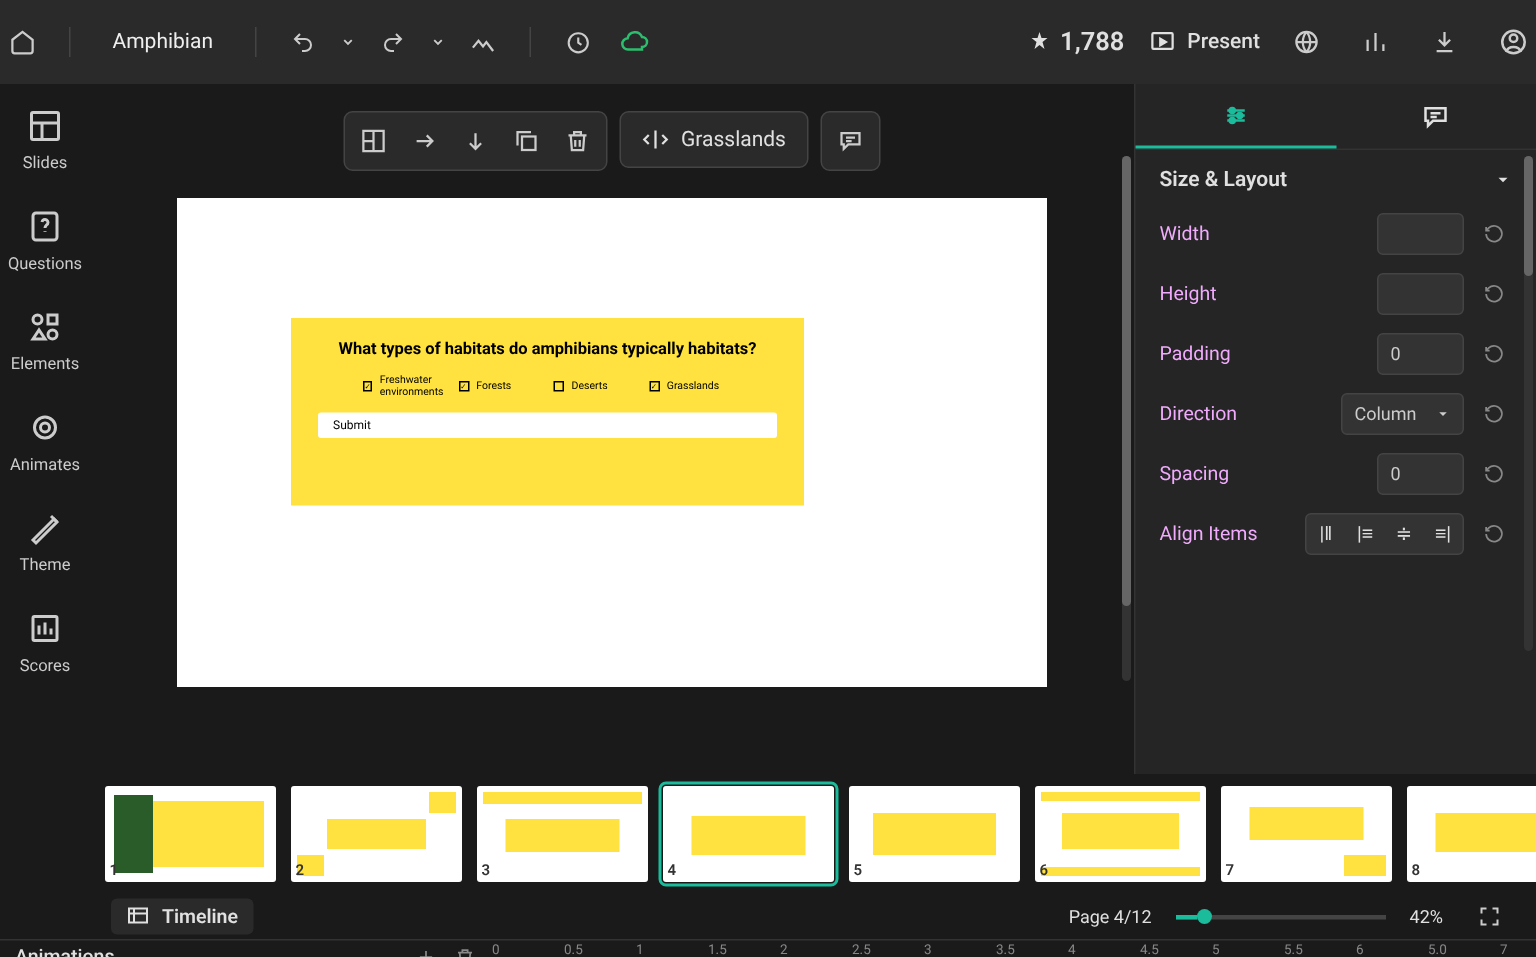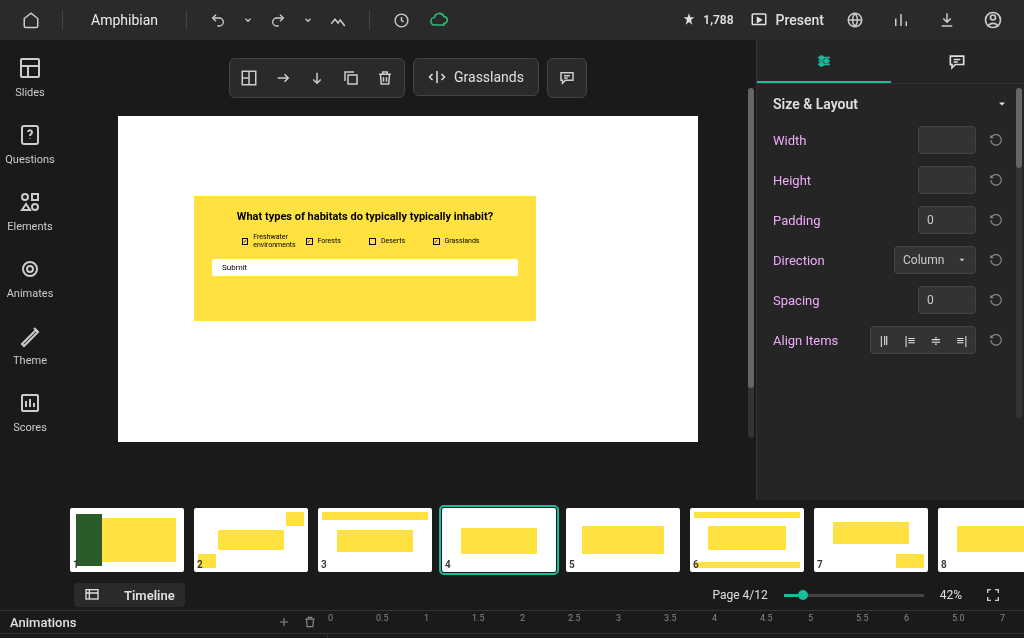--- a/index.html
+++ b/index.html
@@ -1,23 +1,23 @@
 <!DOCTYPE html>
 <html><head>
 <meta charset="utf-8">
 <style>
 * { box-sizing: border-box; margin: 0; padding: 0; font-family: -apple-system, BlinkMacSystemFont, "Segoe UI", Roboto, sans-serif; }
 html, body { width: 1024px; height: 638px; background: #1a1a1a; color: #e0e0e0; overflow: hidden; }
-.topbar { height: 40px; background: #2a2a2a; display: flex; align-items: center; padding: 0 16px; gap: 4px; }
+.topbar { height: 56px; background: #2a2a2a; display: flex; align-items: center; padding: 0 0; gap: 4px; }
 .topbar .left { display: flex; align-items: center; gap: 8px; }
 .topbar .right { margin-left: auto; display: flex; align-items: center; gap: 16px; }
 .icon-btn { width: 30px; height: 30px; display: flex; align-items: center; justify-content: center; cursor: pointer; border-radius: 4px; color: #ccc; }
 .title-label { font-size: 14px; color: #eee; padding: 0 12px; }
 .divider { width: 1px; height: 20px; background: #444; margin: 0 8px; }
-.credits { display: flex; align-items: center; gap: 6px; font-size: 12px; font-weight: 600; }
+.credits { display: flex; align-items: center; gap: 6px; font-size: 17px; font-weight: 600; }
 .present-btn { display: flex; align-items: center; gap: 8px; font-size: 14px; font-weight: 500; cursor: pointer; }
 .cloud-icon { color: #2dbd6e; }
 .main { display: flex; height: 460px; }
 .left-rail { width: 60px; background: #1a1a1a; display: flex; flex-direction: column; align-items: center; padding-top: 16px; gap: 24px; }
 .rail-item { display: flex; flex-direction: column; align-items: center; gap: 6px; cursor: pointer; color: #ccc; font-size: 11px; width: 100%; }
 .rail-item .icon { width: 24px; height: 24px; }
 .canvas-area { flex: 1; background: #1a1a1a; position: relative; display: flex; flex-direction: column; }
 .canvas-toolbar { display: flex; gap: 0; align-self: center; margin-top: 18px; }
 .tool-group { display: flex; background: #2a2a2a; border: 1px solid #444; border-radius: 6px; padding: 2px; }
 .tool-group .icon-btn { width: 34px; height: 34px; }
@@ -46,21 +46,21 @@
 .align-buttons .ab { width: 26px; height: 26px; display: flex; align-items: center; justify-content: center; cursor: pointer; font-size: 13px;}
 .inspector-scroll { position: absolute; right: 2px; top: 4px; width: 6px; height: 330px; background: #333; border-radius: 3px; }
 .inspector-scroll-thumb { position: absolute; top: 0; width: 100%; height: 80px; background: #666; border-radius: 3px; }
 .thumbs-row { height: 80px; background: #1a1a1a; display: flex; align-items: center; padding: 8px 0 8px 70px; gap: 10px; overflow: hidden; }
 .thumb { width: 114px; height: 64px; background: #fff; border-radius: 2px; position: relative; cursor: pointer; flex-shrink: 0; }
 .thumb.active { outline: 2px solid #1abc9c; outline-offset: 1px; }
 .thumb .num { position: absolute; left: 3px; bottom: 2px; font-size: 10px; color: #333; font-weight: 600; }
 .thumb-content { position: absolute; inset: 4px; }
 .t-yellow { position: absolute; background: #ffe23f; }
 .status-row { height: 30px; background: #1a1a1a; display: flex; align-items: center; padding: 0 16px 0 74px; }
-.timeline-label { display: flex; align-items: center; gap: 24px; font-size: 13px; font-weight: 600; background: #2a2a2a; padding: 4px 10px; border-radius: 4px; cursor: pointer; }
+.timeline-label { display: flex; align-items: center; gap: 8px; font-size: 13px; font-weight: 600; background: #2a2a2a; padding: 4px 10px; border-radius: 4px; cursor: pointer; }
 .status-right { margin-left: auto; display: flex; align-items: center; gap: 16px; font-size: 12px; }
 .slider { width: 140px; height: 3px; background: #444; position: relative; }
 .slider .fill { position: absolute; left: 0; width: 10%; height: 100%; background: #1abc9c; }
 .slider .knob { position: absolute; left: 10%; top: -4px; width: 10px; height: 10px; background: #1abc9c; border-radius: 50%; }
 .timeline-panel { height: 108px; background: #1a1a1a; display: flex; flex-direction: column; }
 .timeline-header { height: 24px; display: flex; align-items: center; }
 .anim-head { width: 328px; padding-left: 10px; font-size: 13px; font-weight: 500; display: flex; align-items: center; gap: 8px; border-top: 1px solid #333; border-bottom: 1px solid #333; height: 100%;}
 .anim-head .actions { margin-left: auto; margin-right: 8px; display: flex; gap: 6px; }
 .ruler { flex: 1; height: 100%; border-top: 1px solid #333; border-bottom: 1px solid #333; position: relative; font-size: 9px; color: #888; }
 .ruler .tick { position: absolute; top: 2px; }
@@ -253,21 +253,21 @@
         <div class="icon-btn">
             <svg width="18" height="18" viewBox="0 0 24 24" fill="none" stroke="currentColor" stroke-width="2">
               <path d="M4 5h16v10H10l-4 4v-4H4z"></path>
               <path d="M8 9h8M8 12h5"></path>
             </svg>
           </div>
       </div>
     </div>
     <div class="slide-canvas">
       <div class="quiz-block">
-        <div class="quiz-title">What types of habitats do typically typically inhabit?</div>
+        <div class="quiz-title">What types of habitats do amphibians typically habitats?</div>
         <div class="quiz-options" id="quiz-options">
             <div class="quiz-opt">
               <span class="box">✓</span>
               <span>Freshwater environments</span>
             </div>
             <div class="quiz-opt">
               <span class="box">✓</span>
               <span>Forests</span>
             </div>
             <div class="quiz-opt">

